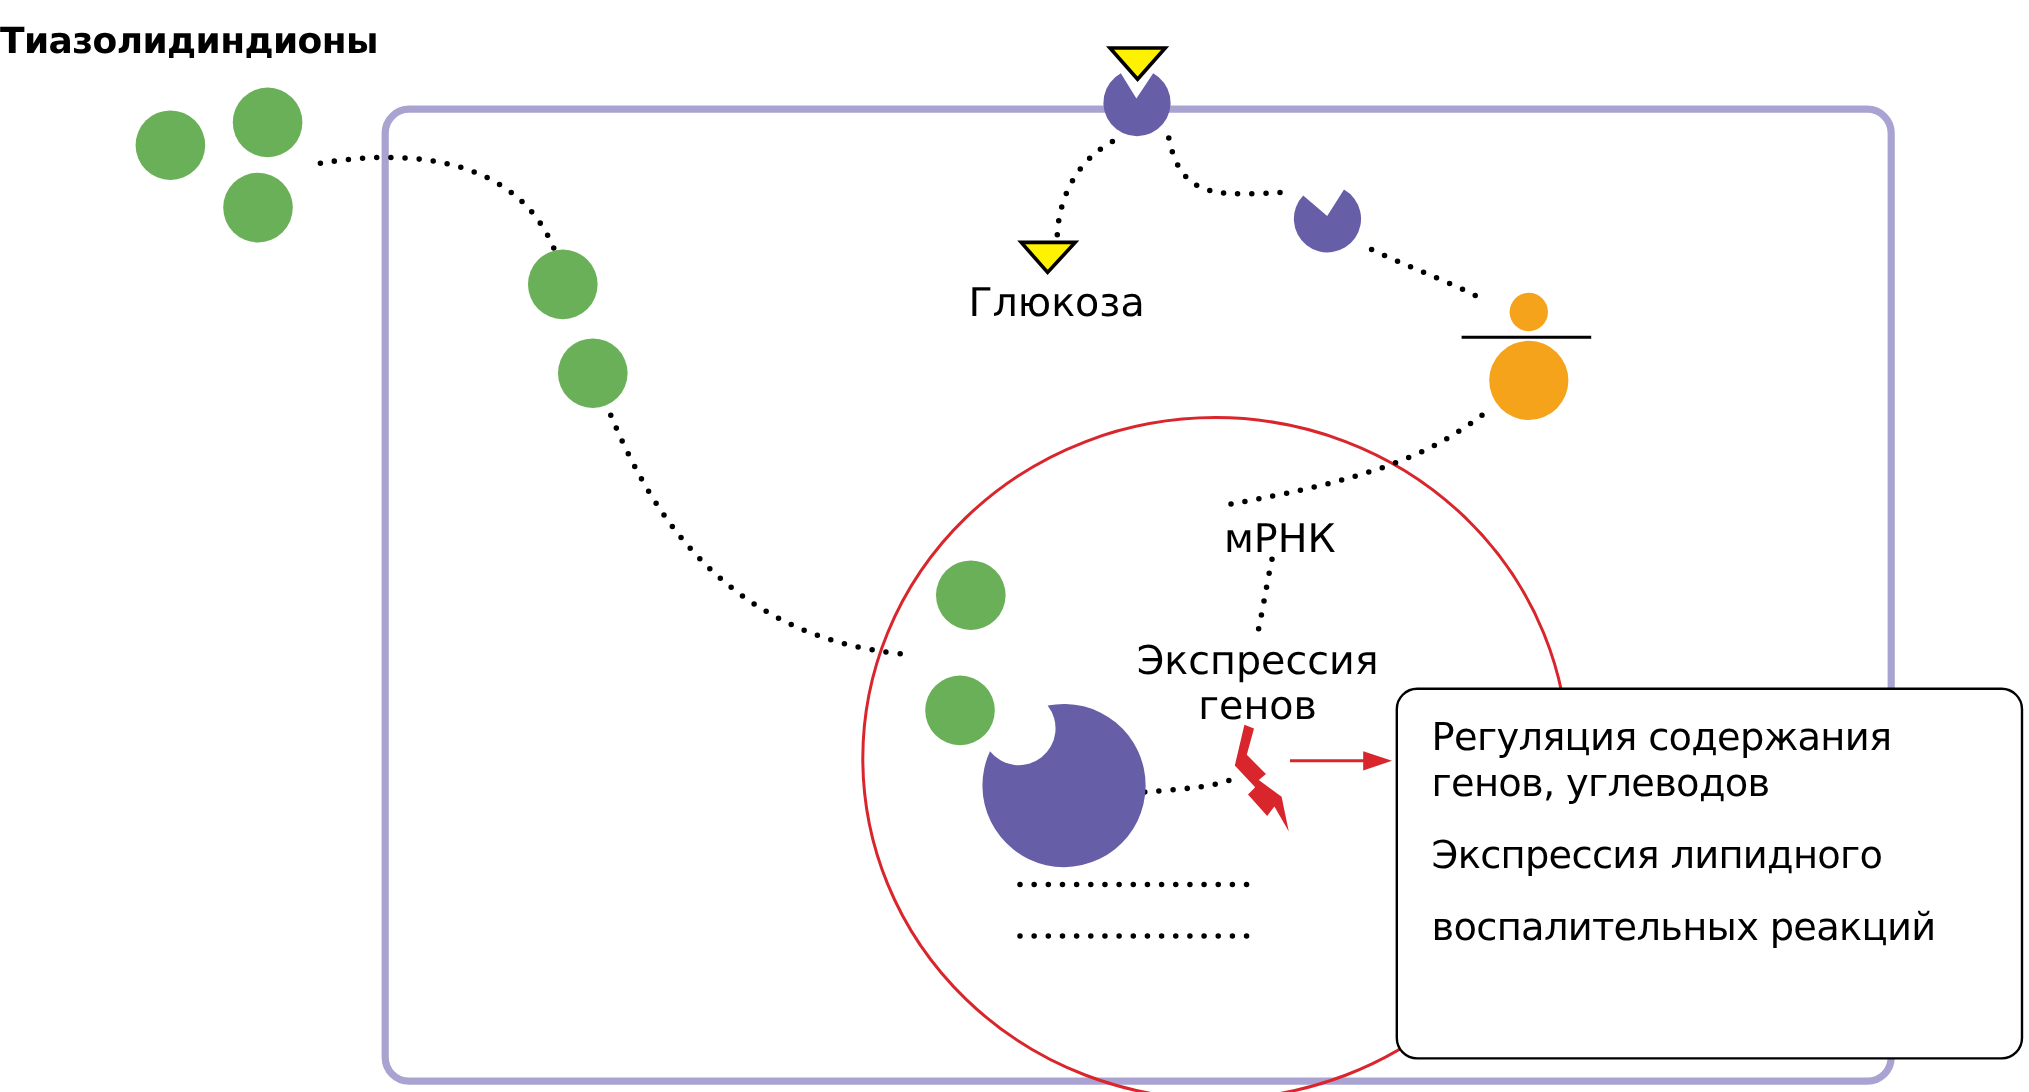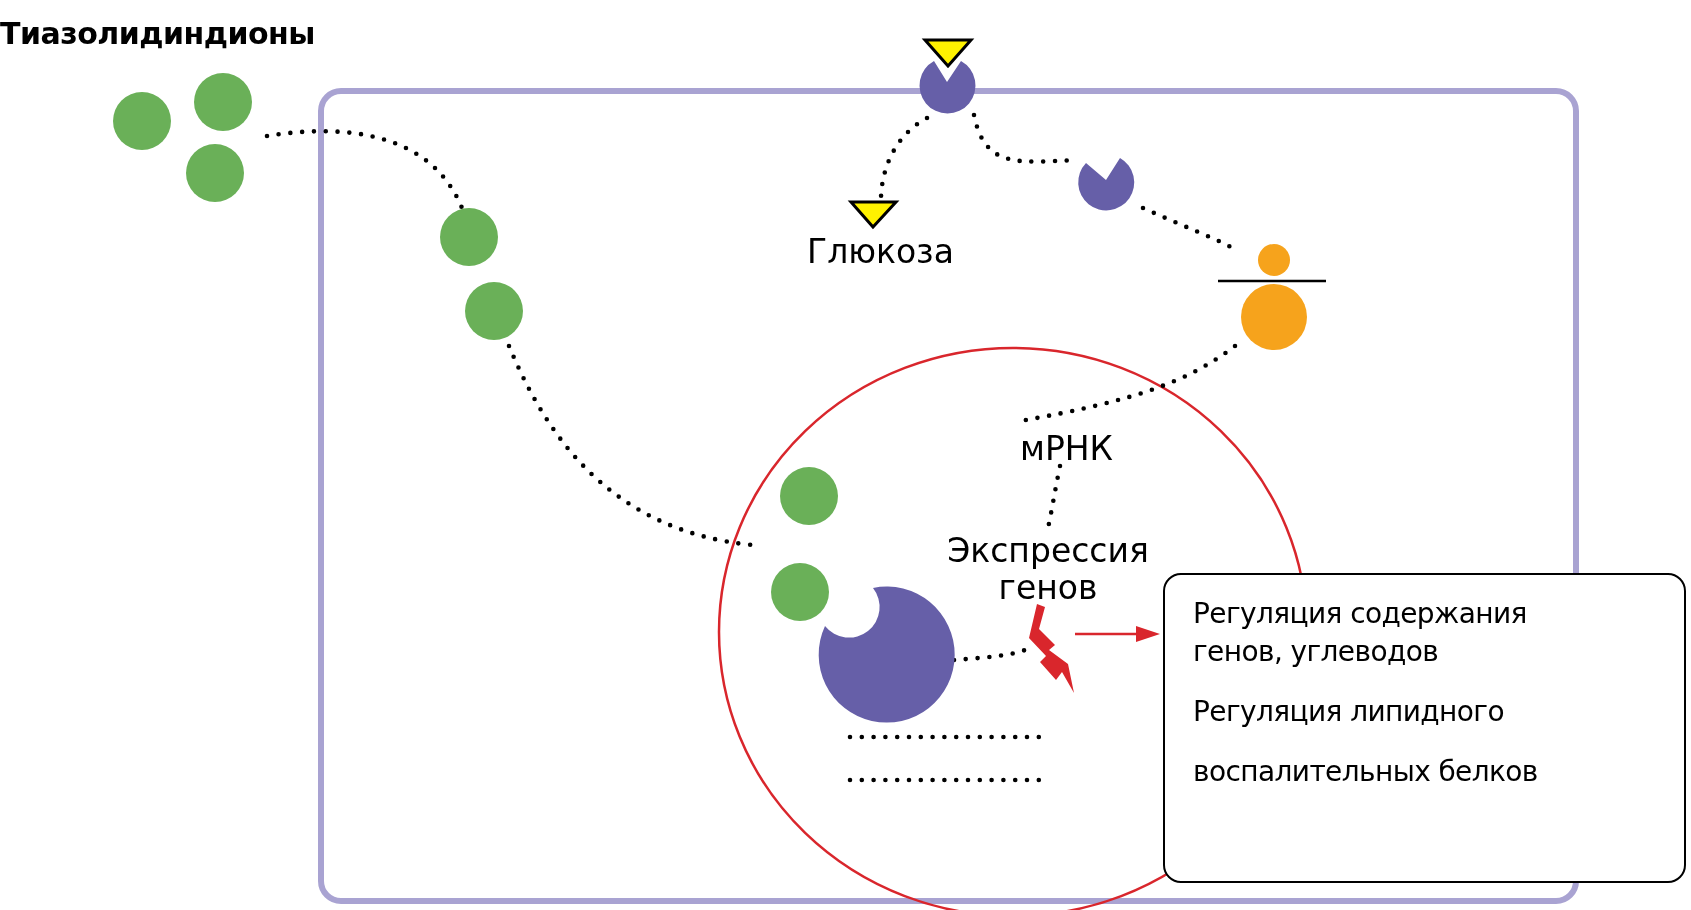--- a/index.html
+++ b/index.html
@@ -45,21 +45,21 @@
       width: 523px;
       height: 310px;
       box-sizing: border-box;
       border: 2.5px solid #000000;
       border-radius: 18px;
       background: #ffffff;
       padding: 20px 0 0 28px;
     }
     .effect {
       font-family: "DejaVu Sans", "Liberation Sans", sans-serif;
-      font-size: 28px;
+      font-size: 32px;
       line-height: 38px;
       color: #000000;
       margin-bottom: 22px;
       letter-spacing: -0.6px;
       white-space: nowrap;
     }
     .effect span {
       display: block;
     }
   </style>
@@ -128,18 +128,18 @@
   <line x1="1075" y1="634" x2="1143" y2="634" stroke="#d9262c" stroke-width="2.5"></line>
   <polygon points="1136,626 1160,634 1136,642" fill="#d9262c"></polygon>
 </svg>
 
 <div class="effects-box">
   <div class="effect">
     <span>Регуляция содержания</span>
     <span>генов, углеводов</span>
   </div>
   <div class="effect">
-    <span>Регуляция липидного</span>
+    <span>Экспрессия липидного</span>
   </div>
   <div class="effect">
-    <span>воспалительных белков</span>
+    <span>воспалительных реакций</span>
   </div>
 </div>
 
 </body></html>

